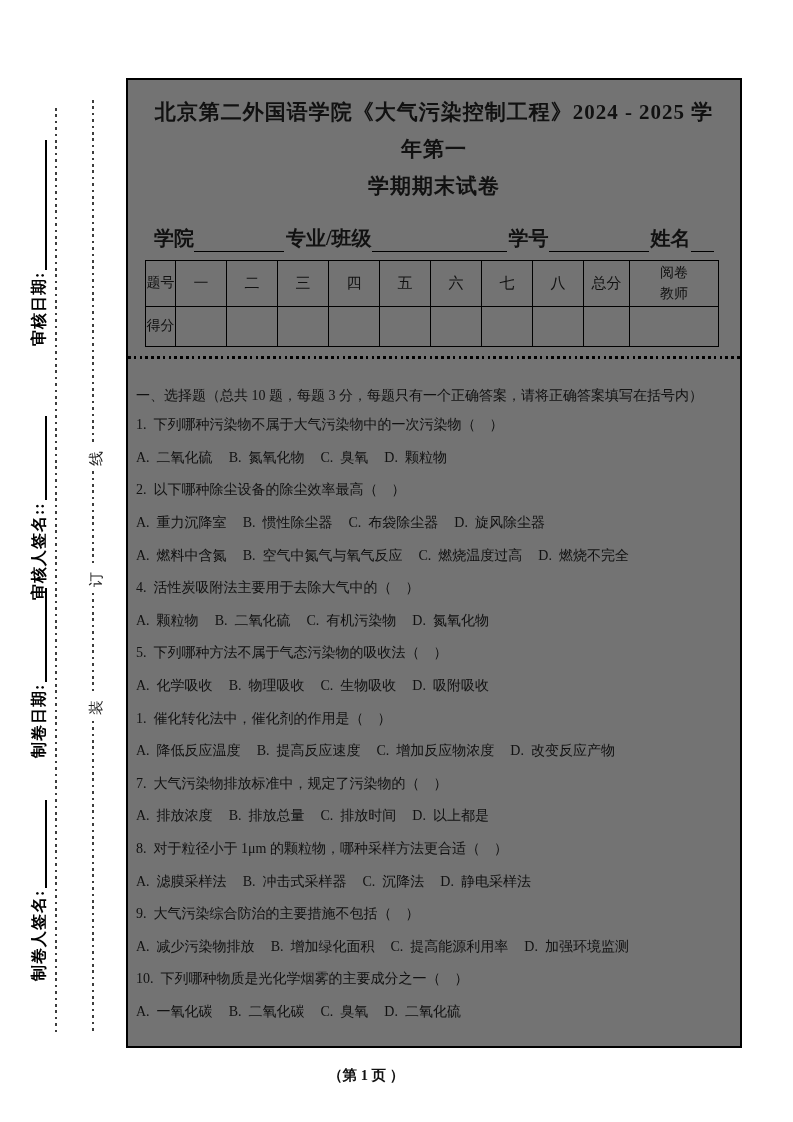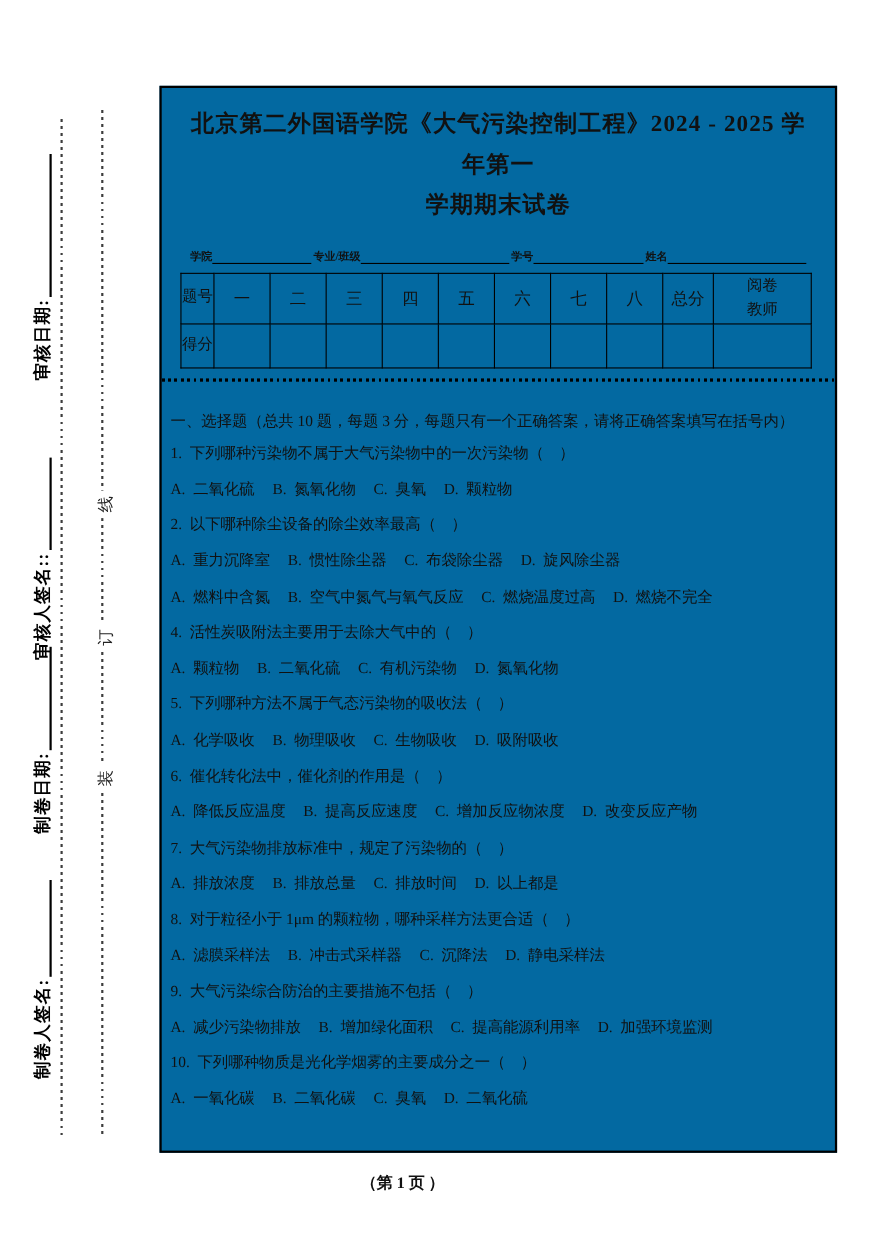--- a/index.html
+++ b/index.html
@@ -8,26 +8,26 @@
   
   .v-field{position:absolute;transform:rotate(-90deg);transform-origin:0 0;
            white-space:nowrap;font-size:16px;font-weight:bold;letter-spacing:1px;color:#000;}
   .v-field .blank{display:inline-block;height:2px;border-bottom:2px solid #000;
                   vertical-align:-3px;margin-left:2px;}
   .dotline{position:absolute;width:2.4px;z-index:1;
            background-image:repeating-linear-gradient(to bottom,#3d3d3d 0,#3d3d3d 2.6px,transparent 2.6px,transparent 6.4px);}
   .bind-char{position:absolute;z-index:2;transform:rotate(-90deg);background:#fff;
              padding:2px 5px;font-size:15px;color:#222;}
   
-  .main-box{position:absolute;left:145px;top:78px;width:616px;height:970px;
-            border:2px solid #000;background:#0369a1;box-sizing:border-box;}
+  .main-box{position:absolute;left:126px;top:78px;width:616px;height:970px;
+            border:2px solid #000;background:#737373;box-sizing:border-box;}
   .title{margin:14px 18px 0 18px;text-align:center;font-size:21px;font-weight:bold;
          line-height:37px;letter-spacing:1px;}
   .info-row{display:flex;align-items:flex-end;margin:20px 24px 0 26px;
-            font-size:10px;font-weight:bold;white-space:nowrap;}
+            font-size:20px;font-weight:bold;white-space:nowrap;}
   .info-row .fill{border-bottom:1.6px solid #000;height:14px;margin-right:2px;}
   .f1{width:90px;} .f2{width:135px;} .f3{width:100px;} .f4{flex:1;}
   table.score{border-collapse:collapse;table-layout:fixed;width:574px;
               margin:8px 0 0 17px;text-align:center;font-size:15px;}
   table.score td{border:1.5px solid #000;padding:0;vertical-align:middle;}
   table.score tr.hdr td{height:45px;}
   table.score tr.scr td{height:39px;}
   td.small2{font-size:14px;line-height:1.35;}
   .wrap2{display:inline-block;width:32px;line-height:1.45;font-size:14px;}
   .dotted-sep{height:3.2px;margin:9px 0 0 0;
@@ -135,21 +135,21 @@
       <div>
           <div class="qline">1.  下列哪种污染物不属于大气污染物中的一次污染物（　）</div>
           <div class="oline"><span class="opt">A.  二氧化硫</span><span class="opt">B.  氮氧化物</span><span class="opt">C.  臭氧</span><span class="opt">D.  颗粒物</span></div>
           <div class="qline">2.  以下哪种除尘设备的除尘效率最高（　）</div>
           <div class="oline"><span class="opt">A.  重力沉降室</span><span class="opt">B.  惯性除尘器</span><span class="opt">C.  布袋除尘器</span><span class="opt">D.  旋风除尘器</span></div>
           <div class="oline"><span class="opt">A.  燃料中含氮</span><span class="opt">B.  空气中氮气与氧气反应</span><span class="opt">C.  燃烧温度过高</span><span class="opt">D.  燃烧不完全</span></div>
           <div class="qline">4.  活性炭吸附法主要用于去除大气中的（　）</div>
           <div class="oline"><span class="opt">A.  颗粒物</span><span class="opt">B.  二氧化硫</span><span class="opt">C.  有机污染物</span><span class="opt">D.  氮氧化物</span></div>
           <div class="qline">5.  下列哪种方法不属于气态污染物的吸收法（　）</div>
           <div class="oline"><span class="opt">A.  化学吸收</span><span class="opt">B.  物理吸收</span><span class="opt">C.  生物吸收</span><span class="opt">D.  吸附吸收</span></div>
-          <div class="qline">6.  催化转化法中，催化剂的作用是（　）</div>
+          <div class="qline">1.  催化转化法中，催化剂的作用是（　）</div>
           <div class="oline"><span class="opt">A.  降低反应温度</span><span class="opt">B.  提高反应速度</span><span class="opt">C.  增加反应物浓度</span><span class="opt">D.  改变反应产物</span></div>
           <div class="qline">7.  大气污染物排放标准中，规定了污染物的（　）</div>
           <div class="oline"><span class="opt">A.  排放浓度</span><span class="opt">B.  排放总量</span><span class="opt">C.  排放时间</span><span class="opt">D.  以上都是</span></div>
           <div class="qline">8.  对于粒径小于 1μm 的颗粒物，哪种采样方法更合适（　）</div>
           <div class="oline"><span class="opt">A.  滤膜采样法</span><span class="opt">B.  冲击式采样器</span><span class="opt">C.  沉降法</span><span class="opt">D.  静电采样法</span></div>
           <div class="qline">9.  大气污染综合防治的主要措施不包括（　）</div>
           <div class="oline"><span class="opt">A.  减少污染物排放</span><span class="opt">B.  增加绿化面积</span><span class="opt">C.  提高能源利用率</span><span class="opt">D.  加强环境监测</span></div>
           <div class="qline">10.  下列哪种物质是光化学烟雾的主要成分之一（　）</div>
           <div class="oline"><span class="opt">A.  一氧化碳</span><span class="opt">B.  二氧化碳</span><span class="opt">C.  臭氧</span><span class="opt">D.  二氧化硫</span></div>
         </div>

